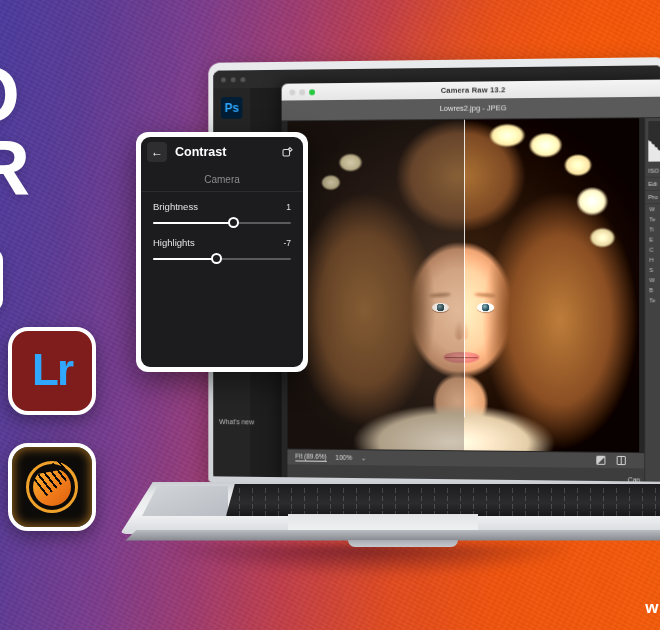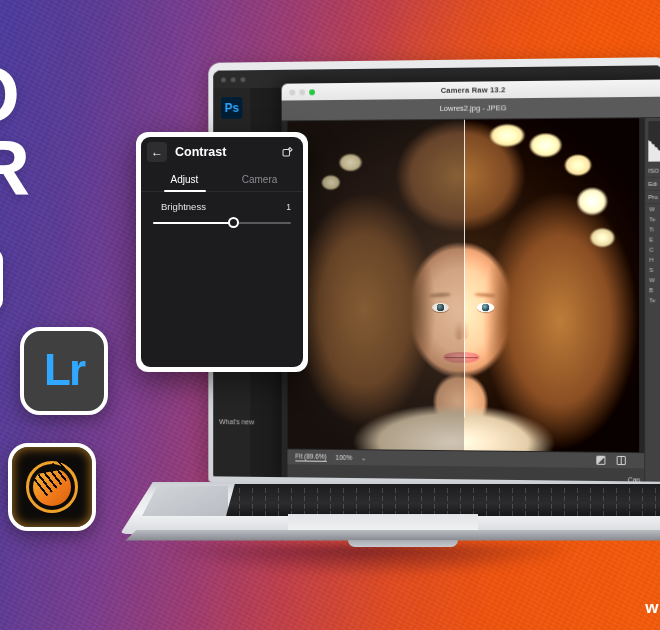--- a/index.html
+++ b/index.html
@@ -55,21 +55,21 @@
     line-height:1; white-space:nowrap;
     box-shadow:0 3px 14px rgba(0,0,0,.22);
   }
 
   
   .appicon {
     position:absolute; width:88px; height:88px; border-radius:20px;
     border:4px solid #fff; overflow:hidden;
     box-shadow:0 6px 18px rgba(0,0,0,.35);
   }
-  #icon-lr { left:20px; top:327px; background:#404040; }
+  #icon-lr { left:8px; top:327px; background:#7f1d1d; }
   #icon-lr .lr-txt {
     position:absolute; inset:0; display:flex; align-items:center; justify-content:center;
     color:#31a8ff; font-weight:800; font-size:44px; letter-spacing:-2px;
     padding-bottom:3px;
   }
   #icon-c1 { left:8px; top:443px; background:#0d0b09; }
   #icon-c1 .c1-ring {
     position:absolute; left:14px; top:14px; width:52px; height:52px;
     border-radius:50%; border:3px solid #f0a12a;
   }
@@ -333,21 +333,21 @@
     flex:1; text-align:center; font-size:10px; padding:7px 0 6px 0; color:#8b8b90;
   }
   .exp-tab.active { color:#fff; position:relative; }
   .exp-tab.active::after {
     content:""; position:absolute; left:22%; right:22%; bottom:-1px; height:2.4px;
     background:#fff; border-radius:2px;
   }
   #exp-sliders { padding:9px 12px 0 12px; flex:1; }
   .srow { margin-bottom:9px; }
   .slabel { display:flex; justify-content:space-between; align-items:center; margin-bottom:5px; }
-  .slabel .nm { color:#e3e3e6; font-size:9.5px;margin-left:8px; }
+  .slabel .nm { color:#e3e3e6; font-size:9.5px; }
   .slabel .vl { color:#e3e3e6; font-size:8.5px; min-width:20px; text-align:right; }
   .track { position:relative; height:11px; }
   .track .bar {
     position:absolute; left:0; right:0; top:4.5px; height:2.2px;
     background:#5a5a5e; border-radius:2px;
   }
   .track .fill {
     position:absolute; left:0; top:4.5px; height:2.2px; background:#fff; border-radius:2px;
   }
   .track .knob {
@@ -501,39 +501,49 @@
     <div id="exp-head">
       <div id="exp-back">←</div>
       <div id="exp-title">Contrast</div>
       <svg id="exp-stamp" viewBox="0 0 16 16" fill="none" stroke="#dcdcdf" stroke-width="1.3">
         <rect x="2.5" y="5.5" width="8" height="8" rx="1.4"></rect>
         <path d="M11 3.2l2.6 2.6-2 2-2.6-2.6z"></path>
       </svg>
     </div>
 
     <div id="exp-tabs">
-      <div class="exp-tab active">Adjust</div>
       <div class="exp-tab">Camera</div>
     </div>
 
     <div id="exp-sliders">
 
       <div class="srow">
         <div class="slabel">
           <span class="nm">Brightness</span>
           <span class="vl">1</span>
         </div>
         <div class="track">
           <div class="bar"></div>
           <div class="fill" style="width:58%"></div>
           <div class="knob" style="left:58%"></div>
         </div>
       </div>
 
 
+      <div class="srow">
+        <div class="slabel">
+          <span class="nm">Highlights</span>
+          <span class="vl">-7</span>
+        </div>
+        <div class="track">
+          <div class="bar"></div>
+          <div class="fill" style="width:46%"></div>
+          <div class="knob" style="left:46%"></div>
+        </div>
+      </div>
 
 
     </div>
 
 
   </div>
 </div>
 
 <div id="wm">w</div>
 

